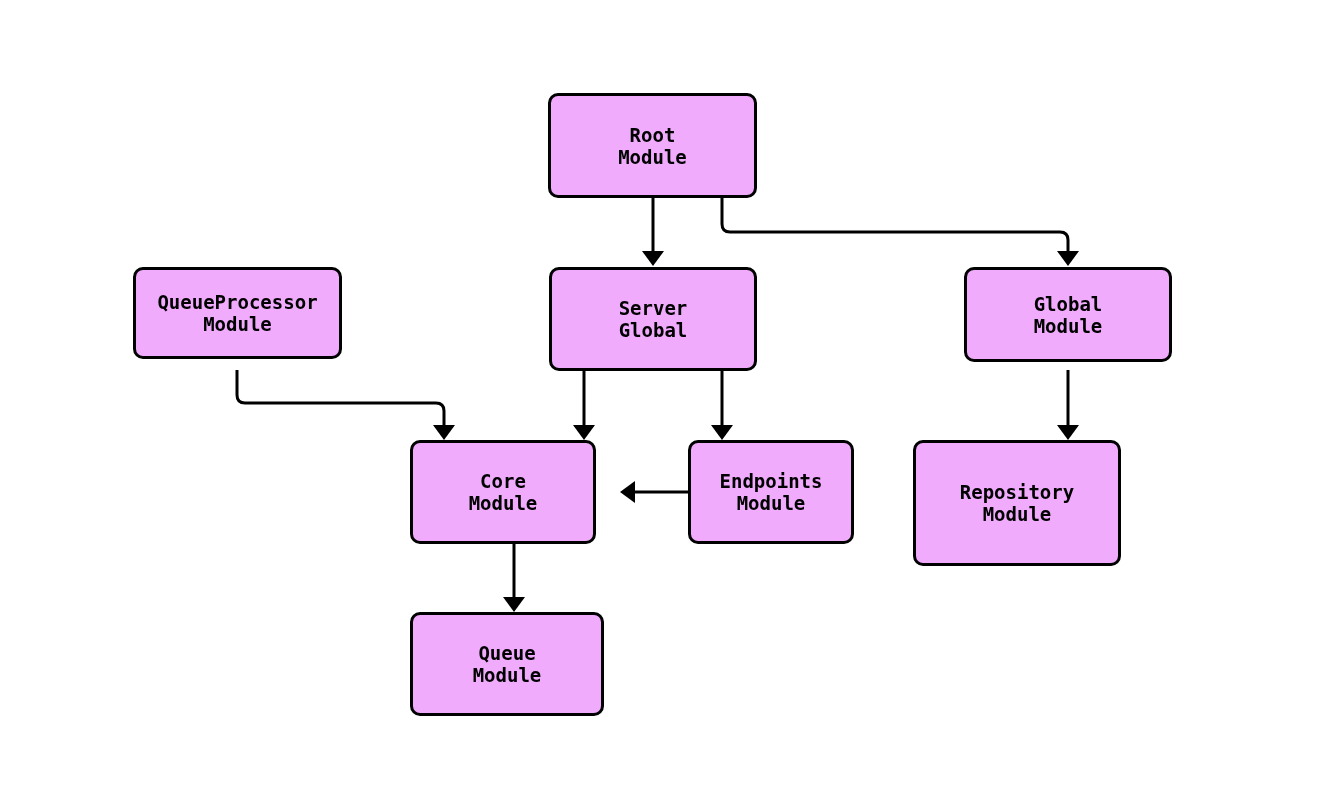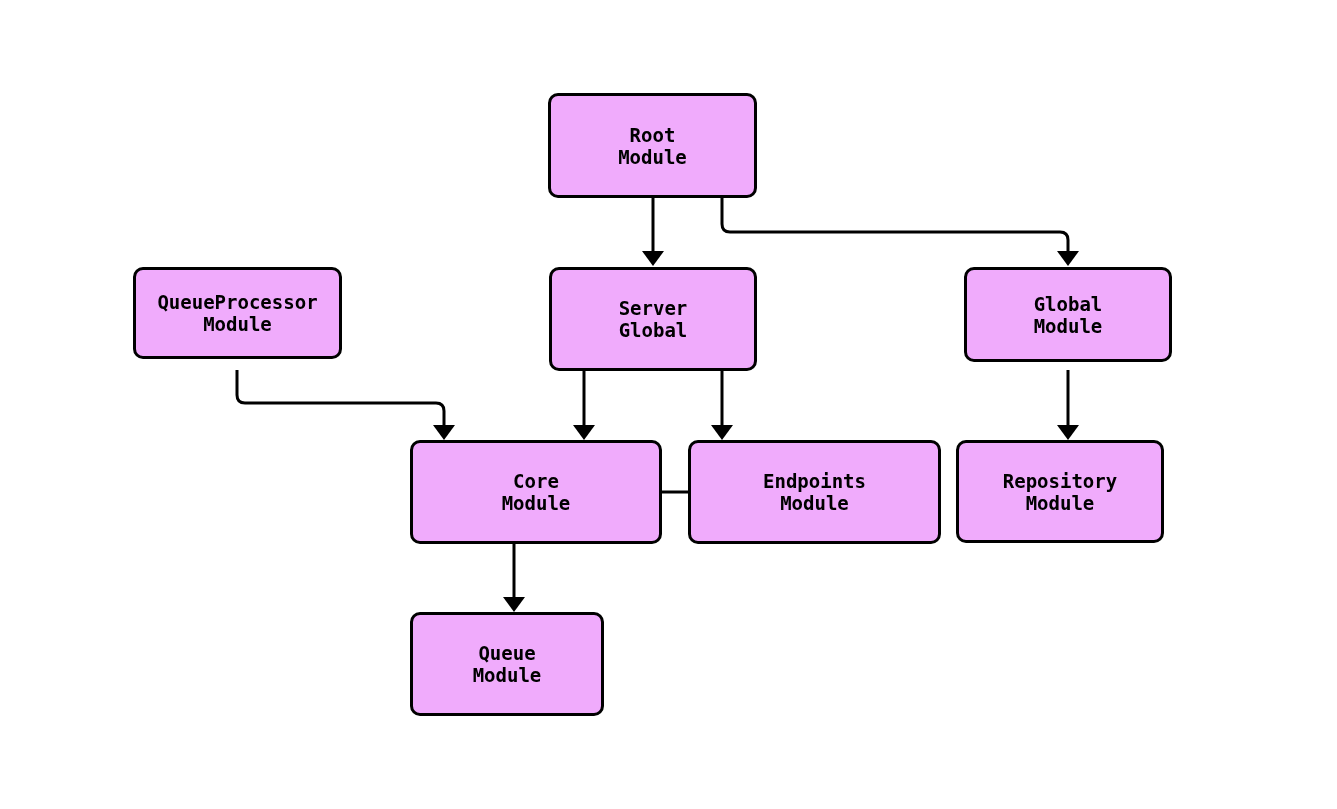--- a/index.html
+++ b/index.html
@@ -115,31 +115,31 @@
   <div class="node" style="left:549px; top:267px; width:208px; height:104px">
     <span class="node-label">Server
 Global</span>
   </div>
 
   <div class="node" style="left:964px; top:267px; width:208px; height:95px">
     <span class="node-label">Global
 Module</span>
   </div>
 
-  <div class="node" style="left:410px; top:440px; width:252px; height:104px">
+  <div class="node" style="left:410px; top:440px; width:186px; height:104px">
     <span class="node-label">Core
 Module</span>
   </div>
 
-  <div class="node" style="left:688px; top:440px; width:253px; height:104px">
+  <div class="node" style="left:688px; top:440px; width:166px; height:104px">
     <span class="node-label">Endpoints
 Module</span>
   </div>
 
-  <div class="node" style="left:956px; top:440px; width:208px; height:103px">
+  <div class="node" style="left:913px; top:440px; width:208px; height:126px">
     <span class="node-label">Repository
 Module</span>
   </div>
 
   <div class="node" style="left:410px; top:612px; width:194px; height:104px">
     <span class="node-label">Queue
 Module</span>
   </div>
 
 </div>

